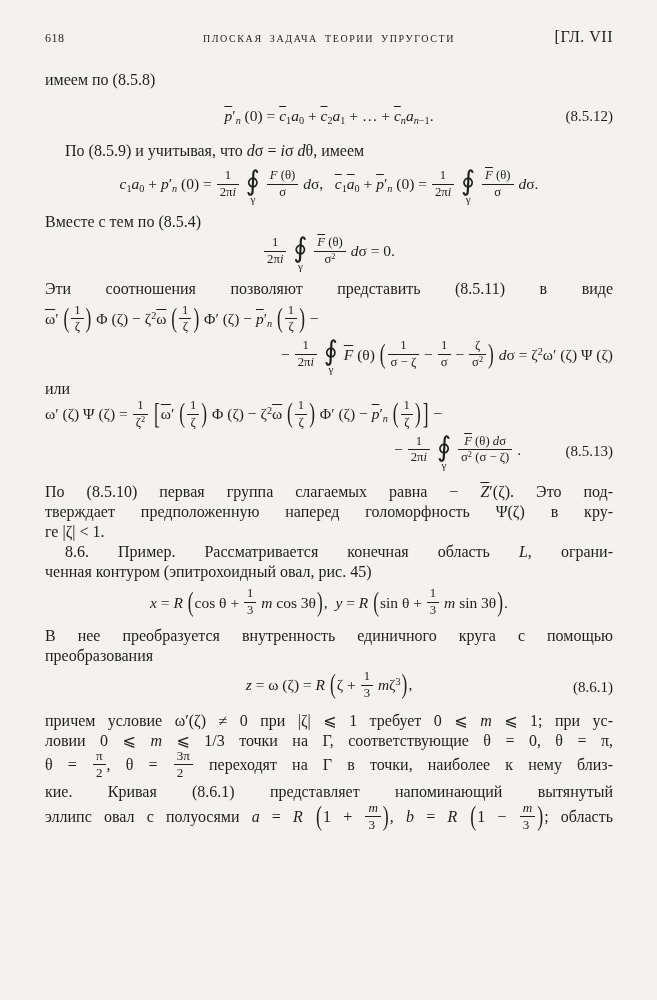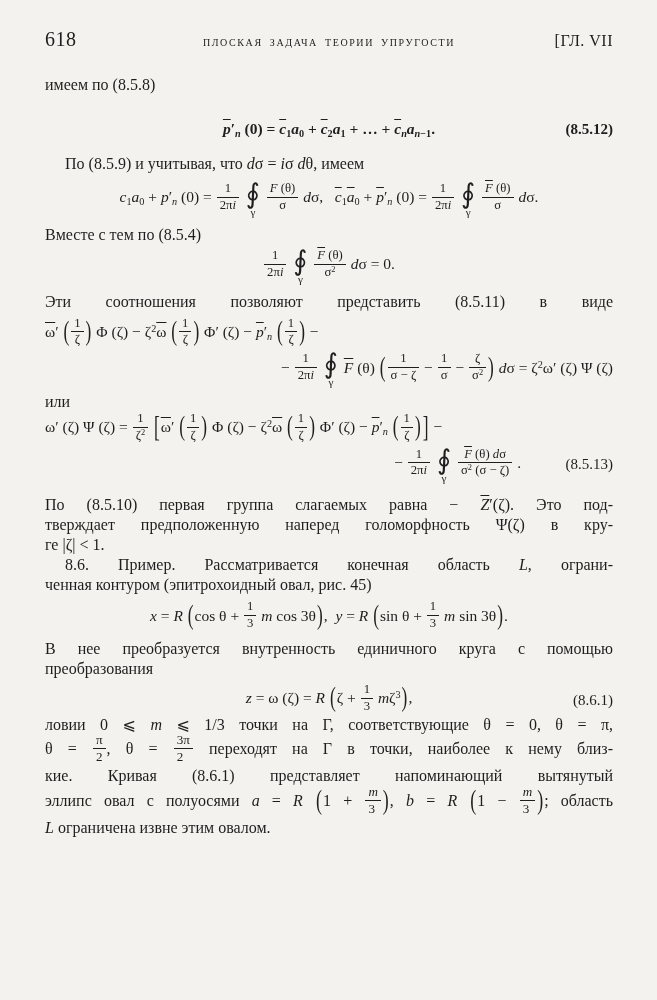--- a/index.html
+++ b/index.html
@@ -18,21 +18,21 @@
     padding: 28px 44px 0 45px;
     overflow: hidden;
   }
   
   .header {
     display: flex;
     align-items: baseline;
     font-size: 13.5px;
     margin-bottom: 0;
   }
-  .header .pno { width: 70px; font-size: 20px; letter-spacing: 0.5px; }
+  .header .pno { width: 70px; font-size: 12px; letter-spacing: 0.5px; }
   .header .rtitle {
     flex: 1;
     text-align: center;
     font-size: 10px;
     letter-spacing: 1.6px;
     word-spacing: 3px;
   }
   .header .chap { width: 70px; text-align: right; font-size: 16px; letter-spacing: 0.5px; }
   
   .tline {
@@ -121,39 +121,39 @@
 <body>
 
 <div class="page" style="background: rgb(243, 242, 239); color: rgb(30, 30, 30);">
   <div class="header">
     <span class="pno">618</span>
     <span class="rtitle">ПЛОСКАЯ ЗАДАЧА ТЕОРИИ УПРУГОСТИ</span>
     <span class="chap">[ГЛ. VII</span>
   </div>
   <main>
       <div class="tline" style="margin-top: 24px;"><span>имеем по (8.5.8)</span></div>
-      <div class="fline" style="margin-top: 24px; font-weight: bold;"><span><span class="ov"><i>p</i></span>′<sub><i>n</i></sub> (0) = <span class="ov"><i>c</i></span><sub>1</sub><i>a</i><sub>0</sub> + <span class="ov"><i>c</i></span><sub>2</sub><i>a</i><sub>1</sub> + … + <span class="ov"><i>c</i></span><sub><i>n</i></sub><i>a</i><sub><i>n</i>−1</sub>.</span><span class="eqno">(8.5.12)</span></div>
+      <div class="fline" style="margin-top: 16px;"><span><span class="ov"><i>p</i></span>′<sub><i>n</i></sub> (0) = <span class="ov"><i>c</i></span><sub>1</sub><i>a</i><sub>0</sub> + <span class="ov"><i>c</i></span><sub>2</sub><i>a</i><sub>1</sub> + … + <span class="ov"><i>c</i></span><sub><i>n</i></sub><i>a</i><sub><i>n</i>−1</sub>.</span><span class="eqno">(8.5.12)</span></div>
       <div class="tline ind" style="margin-top: 16px;"><span>По (8.5.9) и учитывая, что <i>d</i>σ = <i>i</i>σ <i>d</i>θ, имеем</span></div>
       <div class="fline" style="margin-top: 6px;"><span><i>c</i><sub>1</sub><i>a</i><sub>0</sub> + <i>p</i>′<sub><i>n</i></sub> (0) = <span class="fr"><span class="nu">1</span><span class="de">2π<i>i</i></span></span> <span class="oint"><span class="sym">∮</span><span class="g">γ</span></span> <span class="fr"><span class="nu"><i>F</i> (θ)</span><span class="de">σ</span></span> <i>d</i>σ,&nbsp;&nbsp;&nbsp;<span class="ov"><i>c</i></span><sub>1</sub><span class="ov"><i>a</i></span><sub>0</sub> + <span class="ov"><i>p</i></span>′<sub><i>n</i></sub> (0) = <span class="fr"><span class="nu">1</span><span class="de">2π<i>i</i></span></span> <span class="oint"><span class="sym">∮</span><span class="g">γ</span></span> <span class="fr"><span class="nu"><span class="ov"><i>F</i></span> (θ)</span><span class="de">σ</span></span> <i>d</i>σ.</span></div>
       <div class="tline" style="margin-top: 8px;"><span>Вместе с тем по (8.5.4)</span></div>
       <div class="fline" style="margin-top: 2px;"><span><span class="fr"><span class="nu">1</span><span class="de">2π<i>i</i></span></span> <span class="oint"><span class="sym">∮</span><span class="g">γ</span></span> <span class="fr"><span class="nu"><span class="ov"><i>F</i></span> (θ)</span><span class="de">σ<sup>2</sup></span></span> <i>d</i>σ = 0.</span></div>
       <div class="tline just" style="margin-top: 8px;"><span>Эти соотношения позволяют представить (8.5.11) в виде</span></div>
       <div class="fline" style="text-align: left; margin-top: 6px;"><span><span class="ov">ω</span>′ <span class="bp">(</span><span class="fr"><span class="nu">1</span><span class="de">ζ</span></span><span class="bp">)</span> Φ (ζ) − ζ<sup>2</sup><span class="ov">ω</span> <span class="bp">(</span><span class="fr"><span class="nu">1</span><span class="de">ζ</span></span><span class="bp">)</span> Φ′ (ζ) − <span class="ov"><i>p</i></span>′<sub><i>n</i></sub> <span class="bp">(</span><span class="fr"><span class="nu">1</span><span class="de">ζ</span></span><span class="bp">)</span> −</span></div>
       <div class="fline" style="text-align: right; margin-top: 2px;"><span>− <span class="fr"><span class="nu">1</span><span class="de">2π<i>i</i></span></span> <span class="oint"><span class="sym">∮</span><span class="g">γ</span></span> <span class="ov"><i>F</i></span> (θ) <span class="bp">(</span><span class="fr"><span class="nu">1</span><span class="de">σ − ζ</span></span> − <span class="fr"><span class="nu">1</span><span class="de">σ</span></span> − <span class="fr"><span class="nu">ζ</span><span class="de">σ<sup>2</sup></span></span><span class="bp">)</span> <i>d</i>σ = ζ<sup>2</sup>ω′ (ζ) Ψ (ζ)</span></div>
       <div class="tline" style="margin-top: 4px;"><span>или</span></div>
       <div class="fline" style="text-align: left; margin-top: 2px;"><span>ω′ (ζ) Ψ (ζ) = <span class="fr"><span class="nu">1</span><span class="de">ζ<sup>2</sup></span></span> <span class="bk">[</span><span class="ov">ω</span>′ <span class="bp">(</span><span class="fr"><span class="nu">1</span><span class="de">ζ</span></span><span class="bp">)</span> Φ (ζ) − ζ<sup>2</sup><span class="ov">ω</span> <span class="bp">(</span><span class="fr"><span class="nu">1</span><span class="de">ζ</span></span><span class="bp">)</span> Φ′ (ζ) − <span class="ov"><i>p</i></span>′<sub><i>n</i></sub> <span class="bp">(</span><span class="fr"><span class="nu">1</span><span class="de">ζ</span></span><span class="bp">)</span><span class="bk">]</span> −</span></div>
       <div class="fline" style="text-align: right; margin-top: 2px; padding-right: 92px;"><span>− <span class="fr"><span class="nu">1</span><span class="de">2π<i>i</i></span></span> <span class="oint"><span class="sym">∮</span><span class="g">γ</span></span> <span class="fr"><span class="nu"><span class="ov"><i>F</i></span> (θ) <i>d</i>σ</span><span class="de">σ<sup>2</sup> (σ − ζ)</span></span> .</span><span class="eqno">(8.5.13)</span></div>
       <div class="tline just" style="margin-top: 12px;"><span>По (8.5.10) первая группа слагаемых равна − <span class="ov"><i>Z</i></span>′(ζ). Это под-</span></div>
       <div class="tline just"><span>тверждает предположенную наперед голоморфность Ψ(ζ) в кру-</span></div>
       <div class="tline"><span>ге |ζ| &lt; 1.</span></div>
       <div class="tline just ind"><span><b>8.6. Пример.</b> Рассматривается конечная область <i>L</i>, ограни-</span></div>
       <div class="tline"><span>ченная контуром (эпитрохоидный овал, рис. 45)</span></div>
       <div class="fline" style="margin-top: 7px;"><span><i>x</i> = <i>R</i> <span class="bp">(</span>cos θ + <span class="fr"><span class="nu">1</span><span class="de">3</span></span> <i>m</i> cos 3θ<span class="bp">)</span>,&nbsp;&nbsp;<i>y</i> = <i>R</i> <span class="bp">(</span>sin θ + <span class="fr"><span class="nu">1</span><span class="de">3</span></span> <i>m</i> sin 3θ<span class="bp">)</span>.</span></div>
       <div class="tline just" style="margin-top: 7px;"><span>В нее преобразуется внутренность единичного круга с помощью</span></div>
       <div class="tline"><span>преобразования</span></div>
       <div class="fline" style="margin-top: 5px;"><span><i>z</i> = ω (ζ) = <i>R</i> <span class="bp">(</span>ζ + <span class="fr"><span class="nu">1</span><span class="de">3</span></span> <i>m</i>ζ<sup>3</sup><span class="bp">)</span>,</span><span class="eqno">(8.6.1)</span></div>
+      <div class="tline just" style="margin-top: 9px;"><span>причем условие ω′(ζ) ≠ 0 при |ζ| ⩽ 1 требует 0 ⩽ <i>m</i> ⩽ 1; при ус-</span></div>
       <div class="tline just"><span>ловии 0 ⩽ <i>m</i> ⩽ 1/3 точки на Γ, соответствующие θ = 0, θ = π,</span></div>
       <div class="tline just"><span>θ = <span class="fr"><span class="nu">π</span><span class="de">2</span></span>, θ = <span class="fr"><span class="nu">3π</span><span class="de">2</span></span> переходят на Γ в точки, наиболее к нему близ-</span></div>
       <div class="tline just"><span>кие. Кривая (8.6.1) представляет напоминающий вытянутый</span></div>
       <div class="tline just"><span>эллипс овал с полуосями <i>a</i> = <i>R</i> <span class="bp">(</span>1 + <span class="fr"><span class="nu"><i>m</i></span><span class="de">3</span></span><span class="bp">)</span>, <i>b</i> = <i>R</i> <span class="bp">(</span>1 − <span class="fr"><span class="nu"><i>m</i></span><span class="de">3</span></span><span class="bp">)</span>; область</span></div>
-      <div class="tline"><span><i>L</i> ограничена извне этим овалом.</span></div>
     </main>
 </div>
 
 </body></html>

